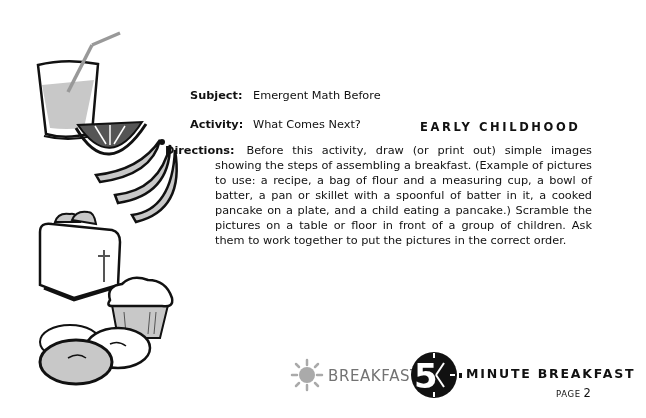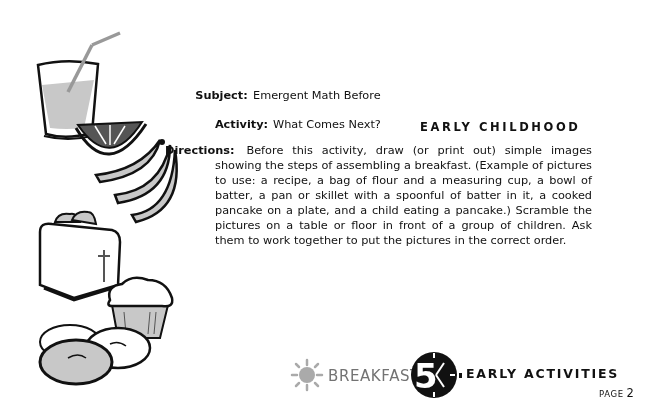--- a/index.html
+++ b/index.html
@@ -1,33 +1,33 @@
 <!DOCTYPE html>
 <html><head>
 <meta charset="utf-8">
 <style>
   html, body { margin: 0; padding: 0; background: #ffffff; }
   body { width: 646px; height: 418px; position: relative; overflow: hidden; font-family: "DejaVu Sans", sans-serif; color: #111; }
   .illus { position: absolute; left: 0; top: 0; width: 200px; height: 418px; }
   .header { position: absolute; left: 420px; top: 72px; font-size: 11.5px; font-weight: bold; letter-spacing: 2.6px; color: #111; margin-top: 48px; }
   .row { position: absolute; left: 190px; font-size: 11.3px; line-height: 15px; }
-  .label { font-weight: bold; display: inline-block; text-align: center; }
+  .label { font-weight: bold; display: inline-block; }
   .subject { top: 88px; }
   .subject .label { width: 63px; }
-  .activity { top: 117px; margin-left: 20px; }
+  .activity { top: 117px; }
   .activity .label { width: 63px; }
   .directions { top: 143px; width: 402px; }
   .dir-text { text-align: justify; }
   .dir-text .label { margin-right: 3px; }
   .footer-sun { position: absolute; left: 290px; top: 358px; width: 34px; height: 34px; }
   .footer-breakfast { position: absolute; left: 328px; top: 367px; font-size: 15px; letter-spacing: 0.6px; color: #737373; }
   .clock { position: absolute; left: 410px; top: 351px; width: 48px; height: 48px; }
   .footer-dash { position: absolute; left: 459px; top: 373px; width: 3px; height: 5px; background: #111; }
   .footer-mins { position: absolute; left: 466px; top: 366px; font-size: 12.5px; font-weight: bold; letter-spacing: 1.8px; color: #111; }
-  .footer-page { position: absolute; left: 599px; top: 386px; font-size: 8.5px; letter-spacing: 0.6px; color: #111; }
+  .footer-page { position: absolute; left: 556px; top: 386px; font-size: 8.5px; letter-spacing: 0.6px; color: #111; }
   .footer-page .num { font-size: 11.5px; margin-left: 3px; }
 </style>
 </head>
 <body>
 
 <svg class="illus" viewBox="0 0 200 418">
 
   <g>
     <path d="M42 85 L50 128 Q66 130 84 128 L94 80" fill="#c8c8c8" stroke="none"></path>
     <path d="M38 65 Q66 58 98 64 L92 133 Q66 140 46 134 Z" fill="none" stroke="#111" stroke-width="2.5"></path>
@@ -112,16 +112,16 @@
 <svg class="clock" viewBox="0 0 48 48">
   <circle cx="24" cy="24" r="23" fill="#111"></circle>
   <text x="4" y="37" font-family="DejaVu Sans, sans-serif" font-weight="bold" font-size="34" fill="#fff">5</text>
   <line x1="26" y1="24" x2="34" y2="12" stroke="#fff" stroke-width="2"></line>
   <line x1="26" y1="24" x2="34" y2="36" stroke="#fff" stroke-width="2"></line>
   <line x1="24" y1="2" x2="24" y2="7" stroke="#fff" stroke-width="2"></line>
   <line x1="24" y1="41" x2="24" y2="46" stroke="#fff" stroke-width="2"></line>
   <line x1="40" y1="24" x2="45" y2="24" stroke="#fff" stroke-width="2"></line>
 </svg>
 <div class="footer-dash"></div>
-<div class="footer-mins">EARLY ACTIVITIES</div>
+<div class="footer-mins">MINUTE BREAKFAST</div>
 <div class="footer-page">
   <span>PAGE</span><span class="num">2</span>
 </div>
 
 </body></html>

